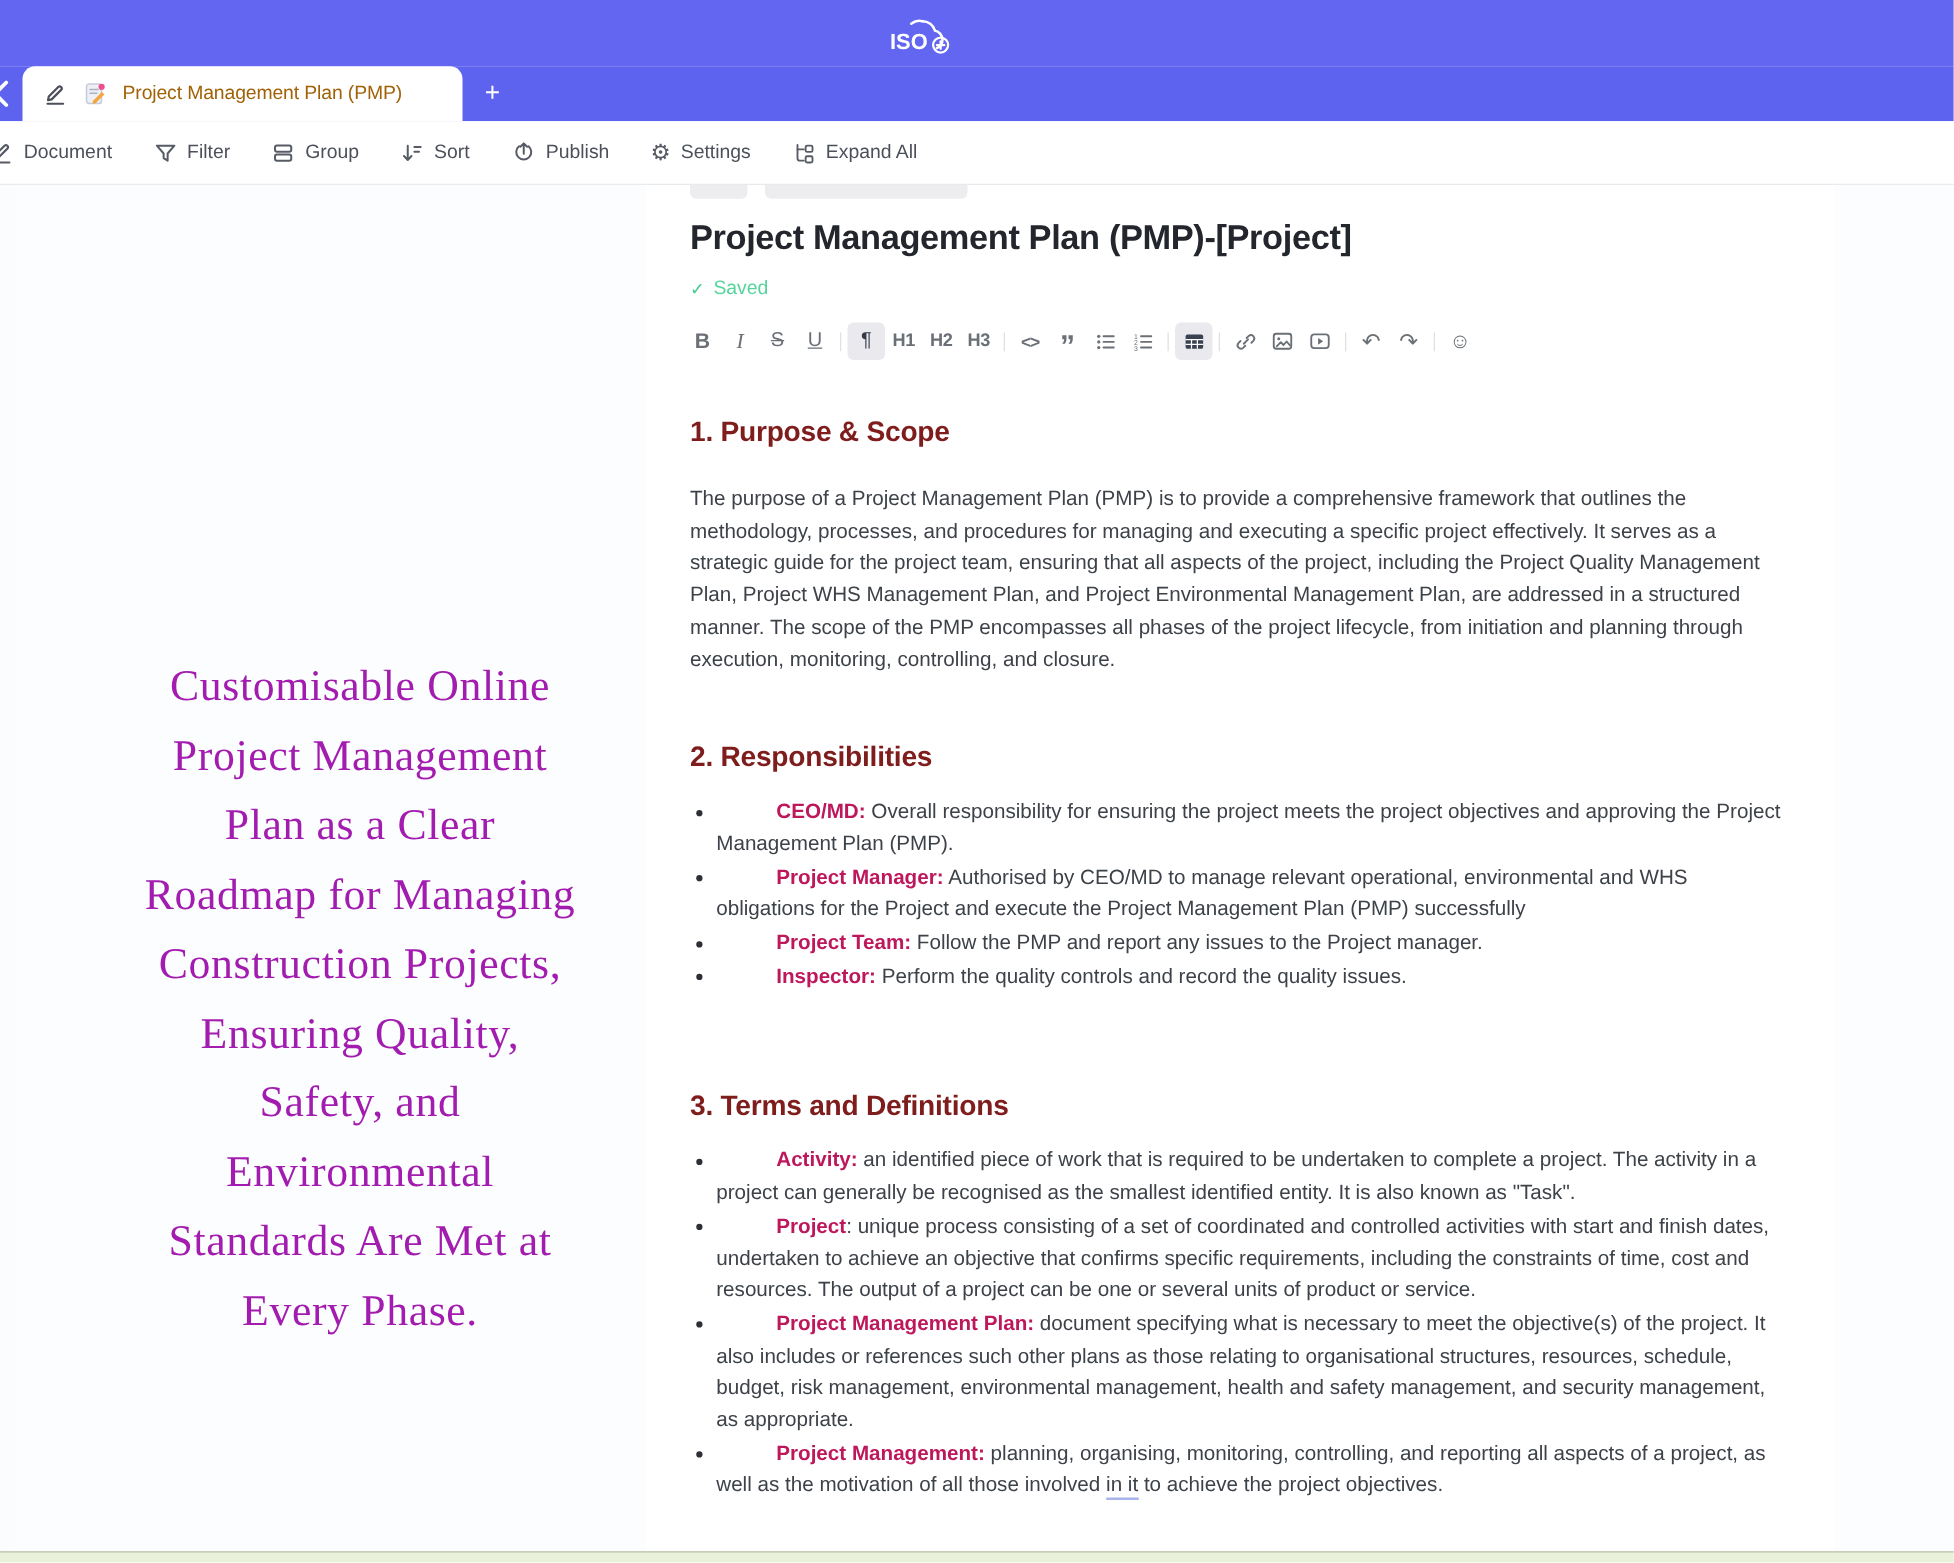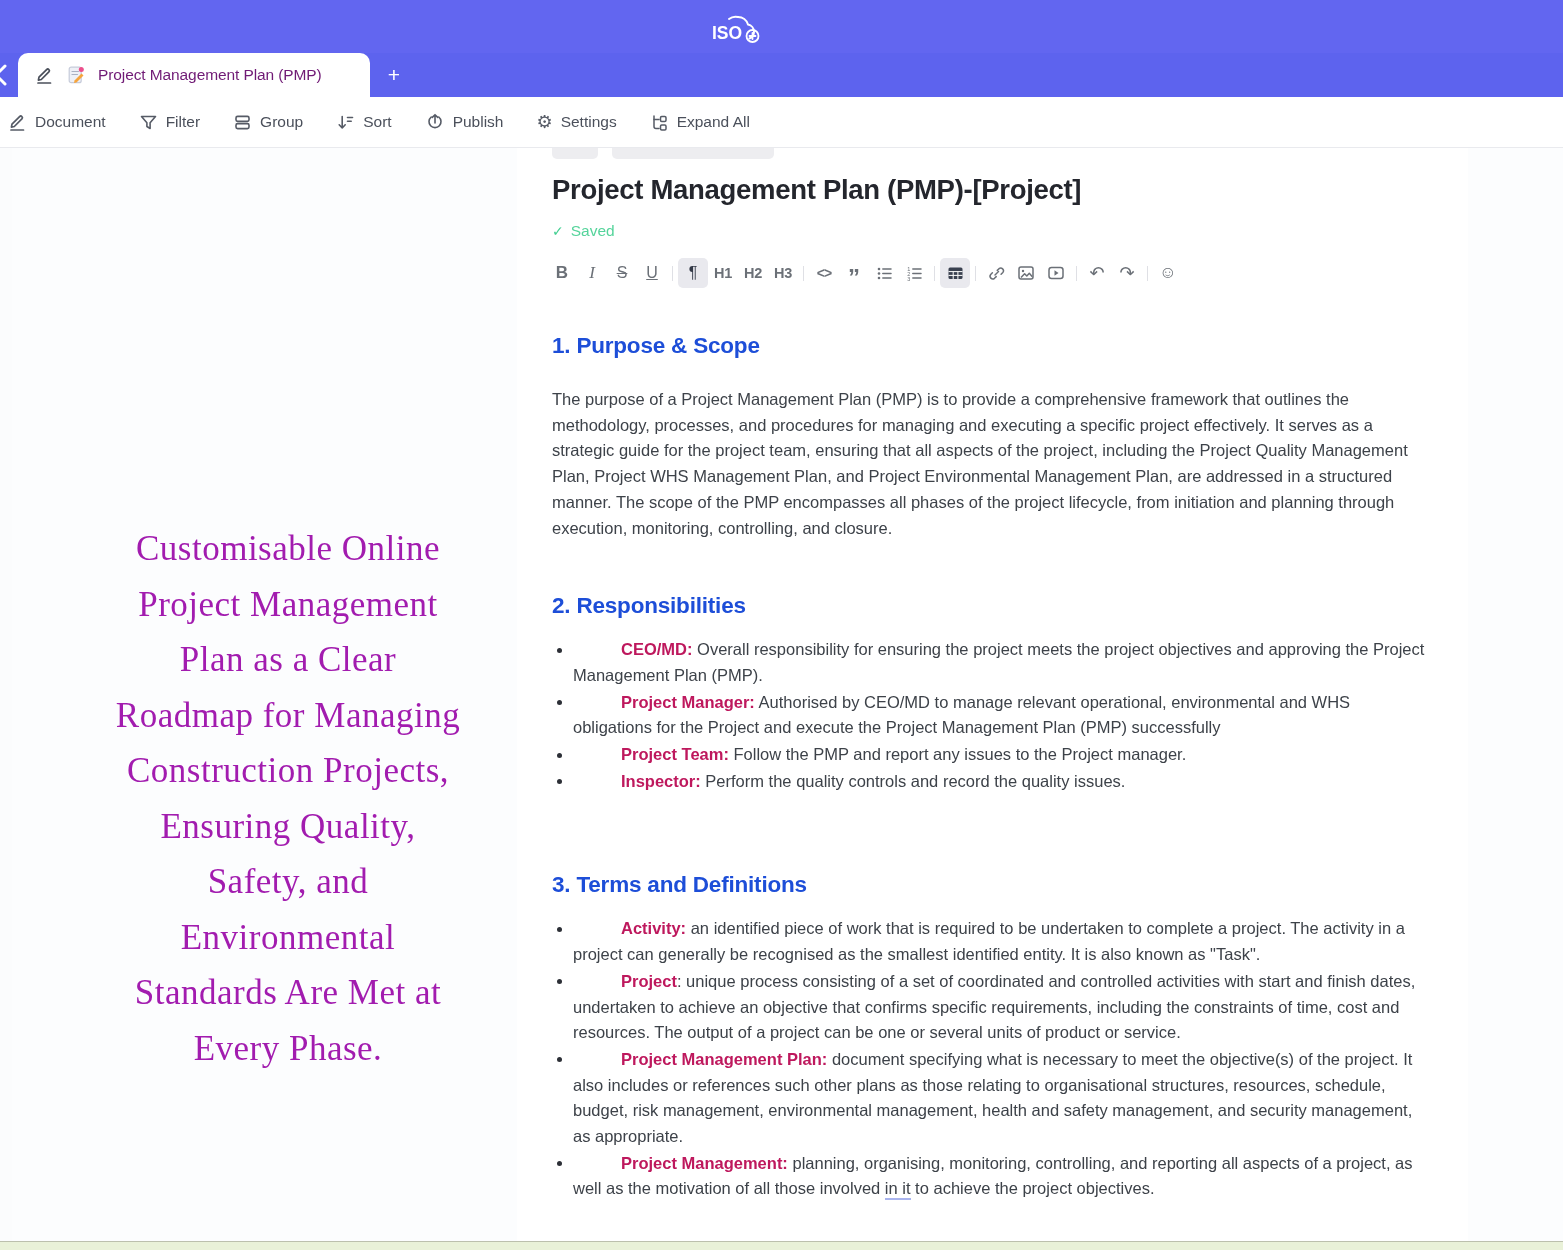--- a/index.html
+++ b/index.html
@@ -16,32 +16,32 @@
   .logo svg { position:absolute; left:0; top:0; }
 
   
   .tabstrip { position:absolute; left:0; top:53px; width:1563px; height:44px; background:#5d63ee; }
   .back-chev { position:absolute; left:-7px; top:10px; }
   .tab {
     position:absolute; left:18px; top:0; height:44px; width:352px;
     background:#ffffff; border-radius:10px 10px 0 0;
     display:flex; align-items:center; gap:12px; padding:0 16px; cursor:pointer;
   }
-  .tab-label { font-size:15.5px; color:#701a75; letter-spacing:-0.1px; white-space:nowrap; }
+  .tab-label { font-size:15.5px; color:#a16207; letter-spacing:-0.1px; white-space:nowrap; }
   .newtab {
     position:absolute; left:378px; top:6px; width:32px; height:32px;
     display:flex; align-items:center; justify-content:center;
     color:#fff; font-size:21px; font-weight:400; cursor:pointer; border-radius:6px;
   }
 
   
   .menubar {
     position:absolute; left:0; top:97px; width:1563px; height:51px; background:#ffffff;
     border-bottom:1px solid #e9eaee;
-    display:flex; align-items:center; gap:33px; padding-left:16px;
+    display:flex; align-items:center; gap:33px; padding-left:0;
   }
   .menu-item { display:flex; align-items:center; gap:8px; color:#4b505b; font-size:15.5px; cursor:pointer; white-space:nowrap; }
   .menu-item svg, .menu-item .char-ic { flex:none; }
   .char-ic { font-size:18px; color:#565b66; line-height:1; }
   .cut-left { margin-left:-9px; }
 
   
   .content { position:absolute; left:12px; top:148px; width:1563px; height:1093px; background:#fcfdfe; }
   .page { position:absolute; left:505px; top:0; width:951px; height:1093px; background:#ffffff; }
   .ghost { position:absolute; top:0; height:11px; background:#ededf0; border-radius:0 0 5px 5px; }
@@ -70,21 +70,21 @@
   .fmt.h { font-size:14.5px; font-weight:700; letter-spacing:-0.3px;text-align:right; }
   .fmt.code { font-size:14px; font-weight:600; letter-spacing:-1px; }
   .fmt.quote { font-size:24px; font-weight:700; line-height:10px; padding-top:10px; }
   .fmt.arrow { font-size:18px; }
   .fmt.emoji { font-size:17px; }
   .fmt.active { background:#e9e9ee; color:#333947; }
   .sep { width:1px; height:15px; background:#dfe0e5; margin:0 5px; flex:none; }
 
   
   .sec-h {
-    font-size:22.5px; font-weight:700; color:#1d4ed8; line-height:30px; letter-spacing:-0.2px;
+    font-size:22.5px; font-weight:700; color:#7f1d1d; line-height:30px; letter-spacing:-0.2px;
   }
   .sec1 .sec-h { margin-top:41px; }
   .sec2 .sec-h { margin-top:50px; }
   .sec3 .sec-h { margin-top:76px; }
   .doc p { margin-top:26px; font-size:16.5px; line-height:25.7px; color:#3d4249; }
   .doc ul { margin-top:16px; list-style:none; }
   .doc li { position:relative; padding-left:21px; font-size:16.5px; line-height:25.7px; margin-bottom:1px; }
   .doc li::before {
     content:""; position:absolute; left:5px; top:10.5px; width:5px; height:5px;
     border-radius:50%; background:#2c2f36;

